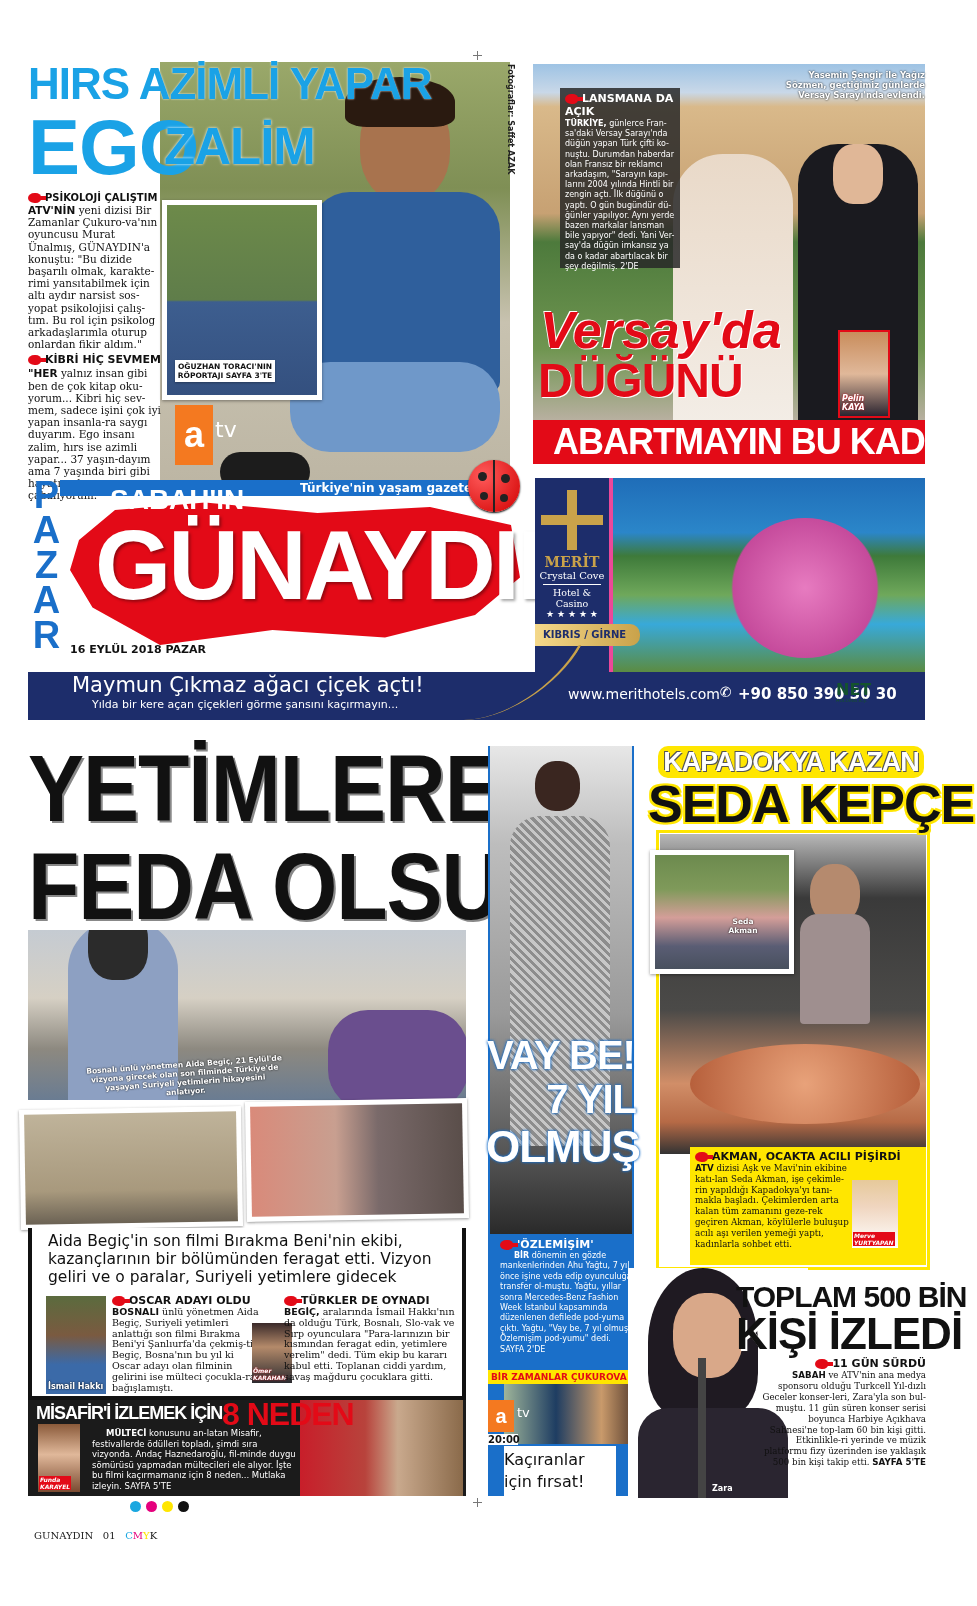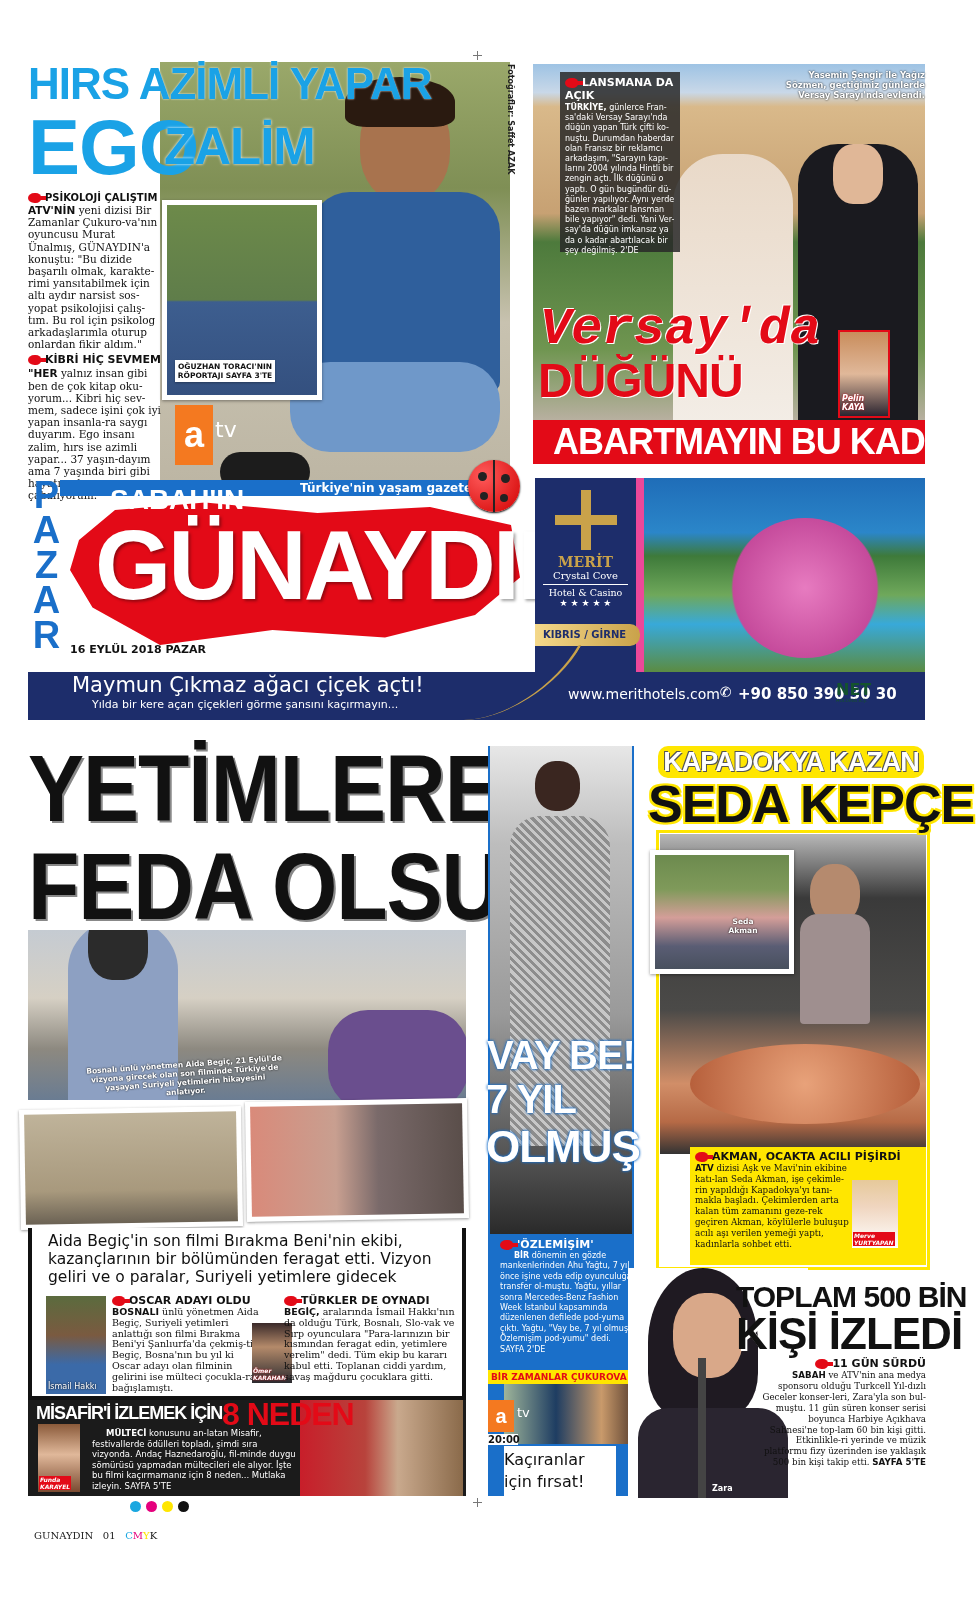--- a/index.html
+++ b/index.html
@@ -56,26 +56,26 @@
   <div class="abs" style="left:40px;top:12px;color:#fff;font-family:'DejaVu Sans',sans-serif;font-size:22px">tv</div>
 </div>
 
 <div class="abs photo" style="left:533px;top:64px;width:392px;height:356px;background:linear-gradient(180deg,#9ec3e4 0%,#c9d8e8 8%,#d9b98a 12%,#c7a173 42%,#4d7a3c 50%,#6f9550 80%,#b8b0a0 100%)">
   <div class="abs" style="left:140px;top:90px;width:120px;height:270px;border-radius:50px 50px 0 0;background:linear-gradient(180deg,#e9d9c8,#f3ede6)"></div>
   <div class="abs" style="left:265px;top:80px;width:120px;height:280px;border-radius:40px 40px 0 0;background:#1a1a1f"></div>
   <div class="abs" style="left:300px;top:80px;width:50px;height:60px;border-radius:40%;background:#e0b797"></div>
 </div>
 <div class="abs sans" style="left:780px;top:70px;width:145px;font-size:8.5px;font-weight:bold;color:#fff;text-align:right;line-height:10px;text-shadow:0 0 2px #000">Yasemin Şengir ile Yağız Sözmen, geçtiğimiz günlerde Versay Sarayı'nda evlendi.</div>
 
-<div class="abs" style="left:560px;top:72px;width:120px;height:180px;background:rgba(40,40,40,.85);padding:4px 5px;color:#fff">
+<div class="abs" style="left:560px;top:88px;width:120px;height:180px;background:rgba(40,40,40,.85);padding:4px 5px;color:#fff">
   <div class="sans" style="font-weight:bold;font-size:11px;margin-bottom:1px"><span class="bullet"></span><span>LANSMANA DA AÇIK</span></div>
   <p class="sans" style="font-size:8px;line-height:10.2px"><b>TÜRKİYE,</b> <span>günlerce Fran-sa'daki Versay Sarayı'nda düğün yapan Türk çifti ko-nuştu. Durumdan haberdar olan Fransız bir reklamcı arkadaşım, "Sarayın kapı-larını 2004 yılında Hintli bir zengin açtı. İlk düğünü o yaptı. O gün bugündür dü-ğünler yapılıyor. Aynı yerde bazen markalar lansman bile yapıyor" dedi. Yani Ver-say'da düğün imkansız ya da o kadar abartılacak bir şey değilmiş. 2'DE</span></p>
 </div>
 
-<div class="abs" style="left:540px;top:300px;font-family:Liberation Mono, monospace;font-style:italic;font-weight:bold;font-size:52px;color:#e30a17;text-shadow:1px 1px 0 #fff,-1px -1px 0 #fff">Versay'da</div>
+<div class="abs" style="left:540px;top:300px;font-family:Liberation Sans, sans-serif;font-style:italic;font-weight:bold;font-size:52px;color:#e30a17;text-shadow:1px 1px 0 #fff,-1px -1px 0 #fff">Versay'da</div>
 <div class="abs cond" style="left:538px;top:356px;font-size:48px;color:#e30a17;line-height:50px;text-shadow:1px 1px 0 #fff">DÜĞÜNÜ</div>
 <div class="abs photo" style="left:838px;top:330px;width:52px;height:88px;border:2px solid #e30a17;background:linear-gradient(180deg,#c98d5c,#e0b89a 50%,#2b2430)">
   <div class="abs sans" style="left:2px;bottom:4px;color:#fff;font-size:8px;font-style:italic;font-weight:bold;line-height:9px;text-shadow:0 0 2px #e30a17">
     <div>Pelin</div>
     <div>KAYA</div>
   </div>
 </div>
 <div class="abs cond" style="left:533px;top:420px;width:392px;height:44px;background:#e30a17;color:#fff;font-size:36px;line-height:44px;padding-left:20px;white-space:nowrap">ABARTMAYIN BU KADAR</div>
 
 <div class="abs" style="left:28px;top:478px;width:36px">
@@ -95,21 +95,21 @@
   <div class="abs" style="left:10px;top:12px;width:9px;height:9px;border-radius:50%;background:#222"></div>
   <div class="abs" style="left:33px;top:14px;width:9px;height:9px;border-radius:50%;background:#222"></div>
   <div class="abs" style="left:12px;top:32px;width:8px;height:8px;border-radius:50%;background:#222"></div>
   <div class="abs" style="left:32px;top:34px;width:8px;height:8px;border-radius:50%;background:#222"></div>
 </div>
 <div class="abs sans" style="left:70px;top:643px;font-size:11px;font-weight:bold">16 EYLÜL 2018 PAZAR</div>
 
 <div class="abs photo" style="left:535px;top:478px;width:390px;height:195px;background:linear-gradient(180deg,#1f6db8 0%,#2b86c9 28%,#3e7a3a 40%,#6fa85b 60%,#38a9d9 75%,#5c8b3f 100%)">
   <div class="abs" style="left:195px;top:40px;width:150px;height:140px;border-radius:50%;background:radial-gradient(circle,#e77bc0,#c54a9b 70%,transparent 72%)"></div>
 </div>
-<div class="abs" style="left:535px;top:478px;width:109px;height:195px;background:#1d2d6b;border-right:8px solid #ec4899">
+<div class="abs" style="left:535px;top:478px;width:78px;height:195px;background:#1d2d6b;border-right:4px solid #ec4899">
   <div style="margin:12px auto 0;width:62px;height:60px;position:relative">
     <div class="abs" style="left:26px;top:0;width:10px;height:60px;background:#c9a24a"></div>
     <div class="abs" style="left:0;top:25px;width:62px;height:10px;background:#c9a24a"></div>
   </div>
   <div style="text-align:center;color:#c9a24a;font-family:'DejaVu Serif',serif;font-weight:bold;font-size:14px;margin-top:4px">MERİT</div>
   <div style="text-align:center;color:#fff;font-family:'DejaVu Serif',serif;font-size:10px">Crystal Cove</div>
   <div style="text-align:center;color:#fff;font-family:'DejaVu Serif',serif;font-size:9.5px;border-top:1px solid #fff;margin:3px 8px 0;padding-top:2px">Hotel &amp; Casino</div>
   <div style="text-align:center;color:#fff;font-size:9px">★ ★ ★ ★ ★</div>
 </div>
 <div class="abs sans" style="left:535px;top:624px;width:105px;height:22px;background:linear-gradient(90deg,#f4d88a,#c9a24a);color:#1d2d6b;font-size:10px;font-weight:bold;line-height:22px;padding-left:8px;border-radius:0 10px 10px 0">KIBRIS / GİRNE</div>
@@ -139,21 +139,21 @@
   <div style="width:100%;height:100%;background:linear-gradient(180deg,#bfb39a,#a8997d 70%,#6b6254)"></div>
 </div>
 <div class="abs photo" style="left:246px;top:1100px;width:222px;height:120px;background:#fff;padding:5px;transform:rotate(-1deg);box-shadow:0 1px 3px rgba(0,0,0,.4)">
   <div style="width:100%;height:100%;background:linear-gradient(90deg,#d98a7a,#c89f90 40%,#7a6a6a 60%,#5a4e4a)"></div>
 </div>
 
 <div class="abs" style="left:28px;top:1228px;width:438px;height:172px;border:4px solid #111;border-top:none;background:#fff"></div>
 <div class="abs sans" style="left:48px;top:1232px;width:410px;font-size:15.5px;line-height:18px">Aida Begiç'in son filmi Bırakma Beni'nin ekibi, kazançlarının bir bölümünden feragat etti. Vizyon geliri ve o paralar, Suriyeli yetimlere gidecek</div>
 
 <div class="abs photo" style="left:46px;top:1296px;width:60px;height:98px;background:linear-gradient(180deg,#5b6b3e,#7a5a40 40%,#3b6aa8 70%)">
-  <div class="abs sans" style="left:2px;bottom:3px;color:#fff;font-size:8px;font-weight:normal;text-shadow:0 0 2px #000">İsmail Hakkı</div>
+  <div class="abs sans" style="left:2px;bottom:3px;color:#fff;font-size:8px;font-weight:bold;text-shadow:0 0 2px #000">İsmail Hakkı</div>
 </div>
 <div class="abs" style="left:112px;top:1294px;width:150px">
   <div class="sans" style="font-weight:bold;font-size:11px"><span class="bullet"></span><span>OSCAR ADAYI OLDU</span></div>
   <p style="font-size:9.5px;line-height:10.8px"><b class="sans">BOSNALI</b> <span>ünlü yönetmen Aida Begiç, Suriyeli yetimleri anlattığı son filmi Bırakma Beni'yi Şanlıurfa'da çekmiş-ti. Begiç, Bosna'nın bu yıl ki Oscar adayı olan filminin gelirini ise mülteci çocukla-ra bağışlamıştı.</span></p>
 </div>
 <div class="abs photo" style="left:252px;top:1323px;width:40px;height:60px;background:linear-gradient(180deg,#3a2a2a,#b48a6a 40%,#2b2b30)">
   <div class="abs sans" style="left:1px;bottom:2px;color:#fff;font-size:6px;font-style:italic;font-weight:bold;line-height:7px;text-shadow:0 0 2px #e30a17">
     <div>Ömer</div>
     <div>KARAHAN</div>
   </div>
@@ -174,21 +174,21 @@
   </div>
 </div>
 <p class="abs sans" style="left:92px;top:1428px;width:205px;font-size:8.5px;line-height:10.5px;color:#fff;text-indent:14px"><b>MÜLTECİ</b> <span>konusunu an-latan Misafir, festivallerde ödülleri topladı, şimdi sıra vizyonda. Andaç Haznedaroğlu, fil-minde duygu sömürüsü yapmadan mültecileri ele alıyor. İşte bu filmi kaçırmamanız için 8 neden... Mutlaka izleyin. SAYFA 5'TE</span></p>
 
 <div class="abs" style="left:488px;top:746px;width:146px;height:750px;background:#1a6fc9"></div>
 <div class="abs photo" style="left:490px;top:746px;width:142px;height:488px;background:linear-gradient(180deg,#e7e7e7 0%,#bdbdbd 20%,#9a9a9a 55%,#4a4a4a 88%,#2a2a2a 100%)">
   <div class="abs" style="left:45px;top:15px;width:45px;height:50px;border-radius:45%;background:#3a2620"></div>
   <div class="abs" style="left:20px;top:70px;width:100px;height:330px;border-radius:30px 30px 8px 8px;background:repeating-linear-gradient(45deg,#8d8d8d 0 3px,#c7c7c7 3px 6px)"></div>
 </div>
 <div class="abs cond" style="left:486px;top:1034px;width:150px;text-align:center;font-size:40px;color:#fff;line-height:42px;text-shadow:0 0 3px #1a6fc9,0 0 3px #1a6fc9">VAY BE!</div>
-<div class="abs cond" style="left:486px;top:1078px;width:150px;text-align:left;font-size:40px;color:#fff;line-height:42px;text-shadow:0 0 3px #1a6fc9,0 0 3px #1a6fc9">7 YIL</div>
+<div class="abs cond" style="left:486px;top:1078px;width:150px;text-align:right;font-size:40px;color:#fff;line-height:42px;text-shadow:0 0 3px #1a6fc9,0 0 3px #1a6fc9">7 YIL</div>
 <div class="abs cond" style="left:486px;top:1124px;width:150px;text-align:left;font-size:44px;color:#fff;line-height:46px;text-shadow:0 0 3px #1a6fc9,0 0 3px #1a6fc9">OLMUŞ</div>
 <div class="abs" style="left:500px;top:1238px;width:132px;color:#fff">
   <div class="sans" style="font-weight:bold;font-size:11px"><span class="bullet"></span><span>'ÖZLEMİŞİM'</span></div>
   <p class="sans" style="font-size:8px;line-height:10.4px;text-indent:14px"><b>BİR</b> <span>dönemin en gözde mankenlerinden Ahu Yağtu, 7 yıl önce işine veda edip oyunculuğa transfer ol-muştu. Yağtu, yıllar sonra Mercedes-Benz Fashion Week Istanbul kapsamında düzenlenen defilede pod-yuma çıktı. Yağtu, "Vay be, 7 yıl olmuş. Özlemişim pod-yumu" dedi. SAYFA 2'DE</span></p>
 </div>
 
 <div class="abs sans" style="left:488px;top:1370px;width:146px;background:#ffe600;color:#e30a17;font-size:9px;font-weight:bold;padding:2px 3px;white-space:nowrap;overflow:hidden">BİR ZAMANLAR ÇUKUROVA</div>
 <div class="abs photo" style="left:504px;top:1384px;width:130px;height:60px;background:linear-gradient(90deg,#9fb59a,#1e3d62 40%,#c99a6b 75%,#5a4030)"></div>
 <div class="abs" style="left:488px;top:1400px;width:26px;height:32px;background:#f47920;color:#fff;font-family:'Liberation Sans',sans-serif;font-weight:bold;font-size:20px;text-align:center;line-height:32px">a</div>
 <div class="abs sans" style="left:517px;top:1405px;color:#fff;font-size:13px">tv</div>

